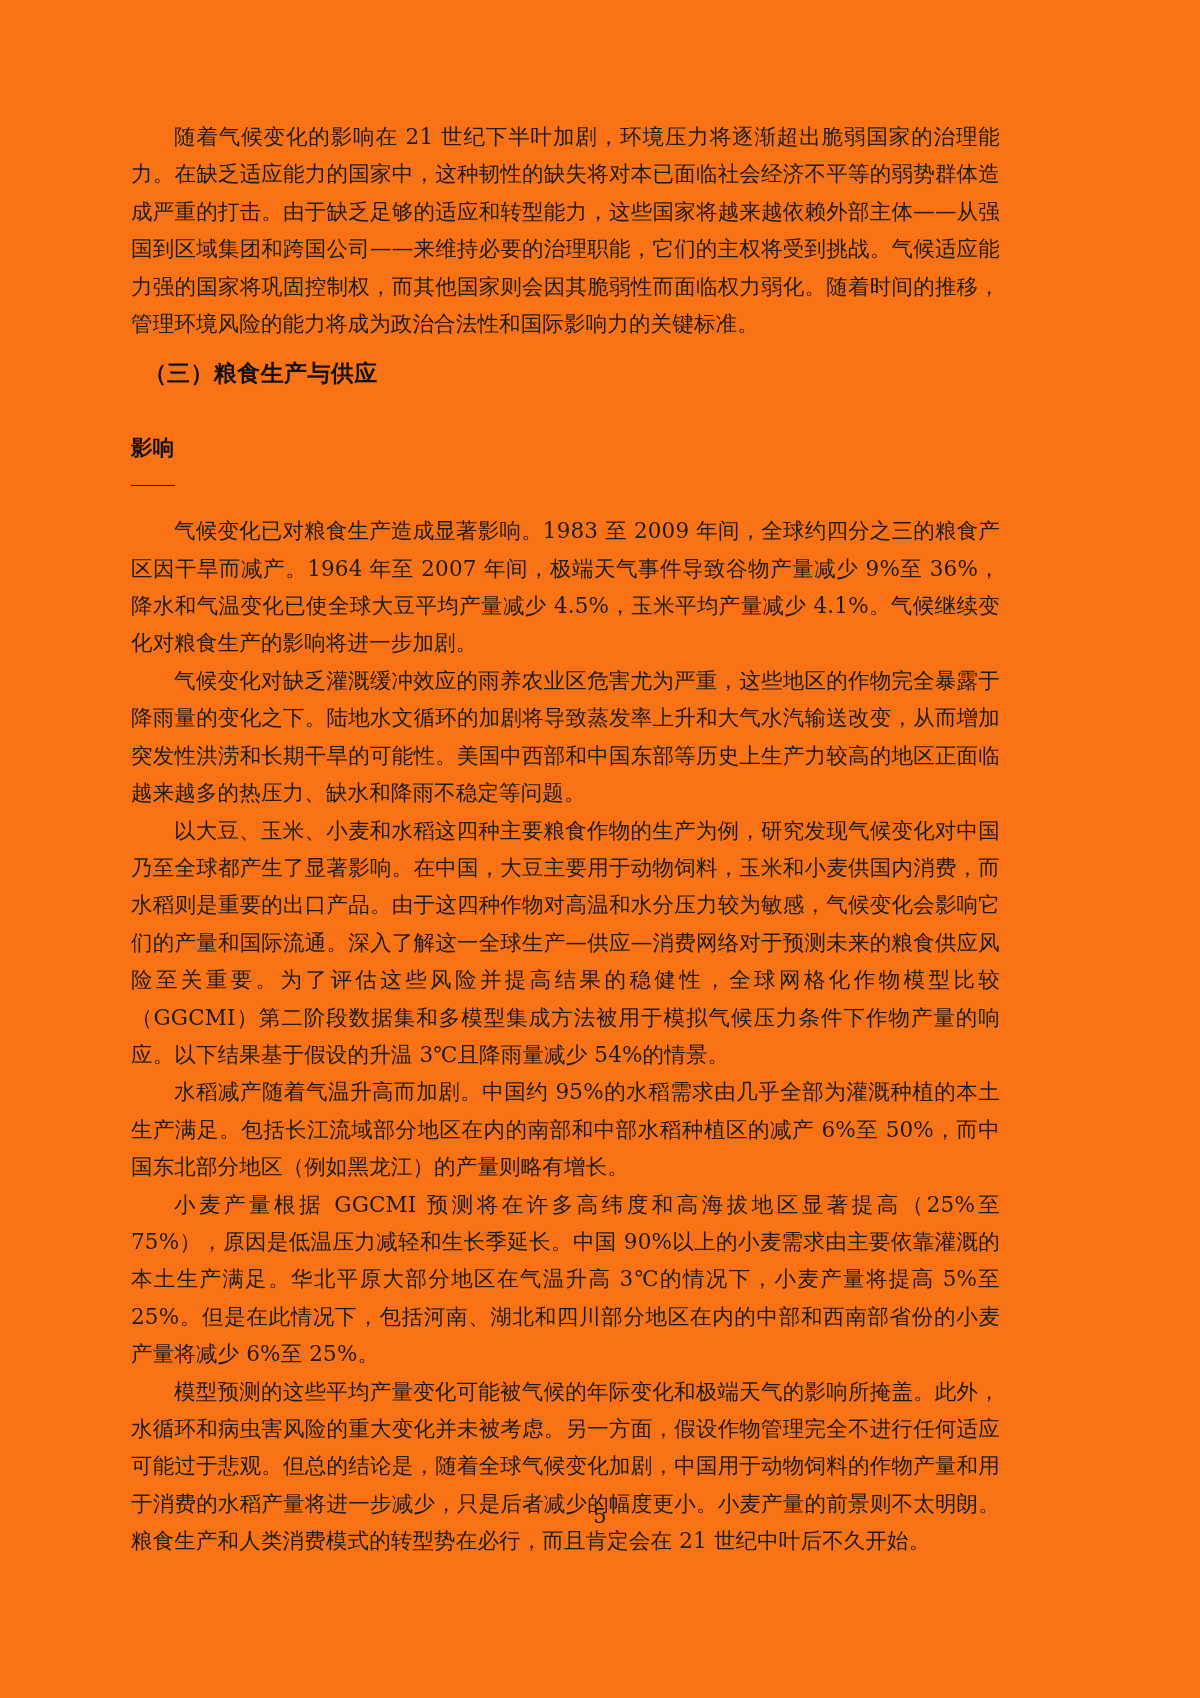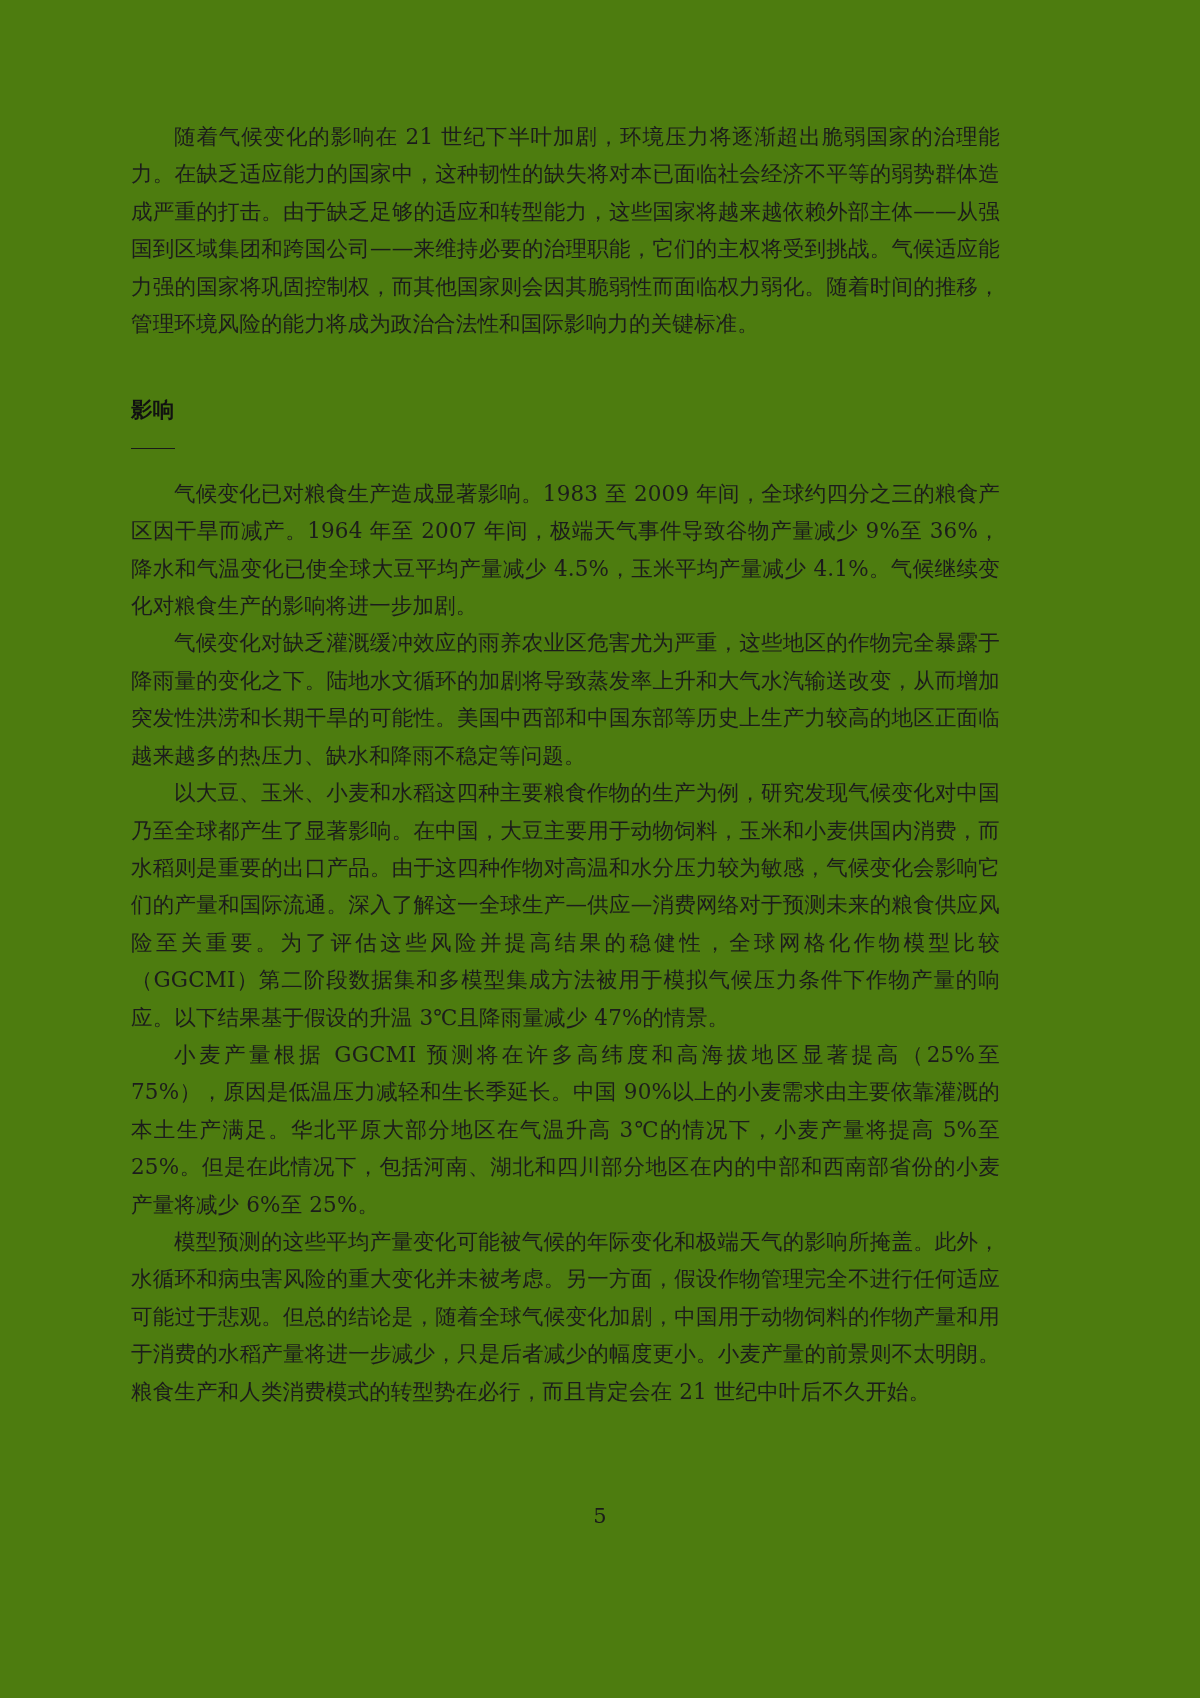--- a/index.html
+++ b/index.html
@@ -8,21 +8,21 @@
     background: #ffffff;
   }
   body {
     font-family: "DejaVu Serif", "Liberation Serif", serif;
     color: #1a1a1a;
   }
   .page {
     width: 1200px;
     height: 1698px;
     position: relative;
-    background: #4d7c0f;
+    background: #f97316;
     box-sizing: border-box;
     padding: 118px 200px 0 131px;
     overflow: hidden;
   }
   .doc-body {
     width: 869px;
     position: relative;
   }
   p.para {
     margin: 0;
@@ -78,31 +78,35 @@
 </head>
 <body>
 
 <div class="page">
   <div class="doc-body">
 
     <p class="para">随着气候变化的影响在 21 世纪下半叶加剧，环境压力将逐渐超出脆弱国家的治理能力。在缺乏适应能力的国家中，这种韧性的缺失将对本已面临社会经济不平等的弱势群体造成严重的打击。由于缺乏足够的适应和转型能力，这些国家将越来越依赖外部主体——从强国到区域集团和跨国公司——来维持必要的治理职能，它们的主权将受到挑战。气候适应能力强的国家将巩固控制权，而其他国家则会因其脆弱性而面临权力弱化。随着时间的推移，管理环境风险的能力将成为政治合法性和国际影响力的关键标准。</p>
 
     <div class="spacer-sm"></div>
 
+    <div class="heading-wrap">
+      <h2 class="section-heading">（三）粮食生产与供应</h2>
+    </div>
 
     <div class="spacer-lg"></div>
 
     <div class="heading-wrap">
       <h3 class="sub-heading">影响</h3>
     </div>
 
     <div class="spacer-md"></div>
 
     <p class="para">气候变化已对粮食生产造成显著影响。1983 至 2009 年间，全球约四分之三的粮食产区因干旱而减产。1964 年至 2007 年间，极端天气事件导致谷物产量减少 9%至 36%，降水和气温变化已使全球大豆平均产量减少 4.5%，玉米平均产量减少 4.1%。气候继续变化对粮食生产的影响将进一步加剧。</p>
     <p class="para">气候变化对缺乏灌溉缓冲效应的雨养农业区危害尤为严重，这些地区的作物完全暴露于降雨量的变化之下。陆地水文循环的加剧将导致蒸发率上升和大气水汽输送改变，从而增加突发性洪涝和长期干旱的可能性。美国中西部和中国东部等历史上生产力较高的地区正面临越来越多的热压力、缺水和降雨不稳定等问题。</p>
-    <p class="para">以大豆、玉米、小麦和水稻这四种主要粮食作物的生产为例，研究发现气候变化对中国乃至全球都产生了显著影响。在中国，大豆主要用于动物饲料，玉米和小麦供国内消费，而水稻则是重要的出口产品。由于这四种作物对高温和水分压力较为敏感，气候变化会影响它们的产量和国际流通。深入了解这一全球生产—供应—消费网络对于预测未来的粮食供应风险至关重要。为了评估这些风险并提高结果的稳健性，全球网格化作物模型比较（GGCMI）第二阶段数据集和多模型集成方法被用于模拟气候压力条件下作物产量的响应。以下结果基于假设的升温 3℃且降雨量减少 47%的情景。</p>
+    <p class="para">以大豆、玉米、小麦和水稻这四种主要粮食作物的生产为例，研究发现气候变化对中国乃至全球都产生了显著影响。在中国，大豆主要用于动物饲料，玉米和小麦供国内消费，而水稻则是重要的出口产品。由于这四种作物对高温和水分压力较为敏感，气候变化会影响它们的产量和国际流通。深入了解这一全球生产—供应—消费网络对于预测未来的粮食供应风险至关重要。为了评估这些风险并提高结果的稳健性，全球网格化作物模型比较（GGCMI）第二阶段数据集和多模型集成方法被用于模拟气候压力条件下作物产量的响应。以下结果基于假设的升温 3℃且降雨量减少 54%的情景。</p>
+    <p class="para">水稻减产随着气温升高而加剧。中国约 95%的水稻需求由几乎全部为灌溉种植的本土生产满足。包括长江流域部分地区在内的南部和中部水稻种植区的减产 6%至 50%，而中国东北部分地区（例如黑龙江）的产量则略有增长。</p>
     <p class="para">小麦产量根据 GGCMI 预测将在许多高纬度和高海拔地区显著提高（25%至 75%），原因是低温压力减轻和生长季延长。中国 90%以上的小麦需求由主要依靠灌溉的本土生产满足。华北平原大部分地区在气温升高 3℃的情况下，小麦产量将提高 5%至 25%。但是在此情况下，包括河南、湖北和四川部分地区在内的中部和西南部省份的小麦产量将减少 6%至 25%。</p>
     <p class="para">模型预测的这些平均产量变化可能被气候的年际变化和极端天气的影响所掩盖。此外，水循环和病虫害风险的重大变化并未被考虑。另一方面，假设作物管理完全不进行任何适应可能过于悲观。但总的结论是，随着全球气候变化加剧，中国用于动物饲料的作物产量和用于消费的水稻产量将进一步减少，只是后者减少的幅度更小。小麦产量的前景则不太明朗。粮食生产和人类消费模式的转型势在必行，而且肯定会在 21 世纪中叶后不久开始。</p>
 
   </div>
 
   <div class="page-number">5</div>
 </div>
 
 </body></html>

